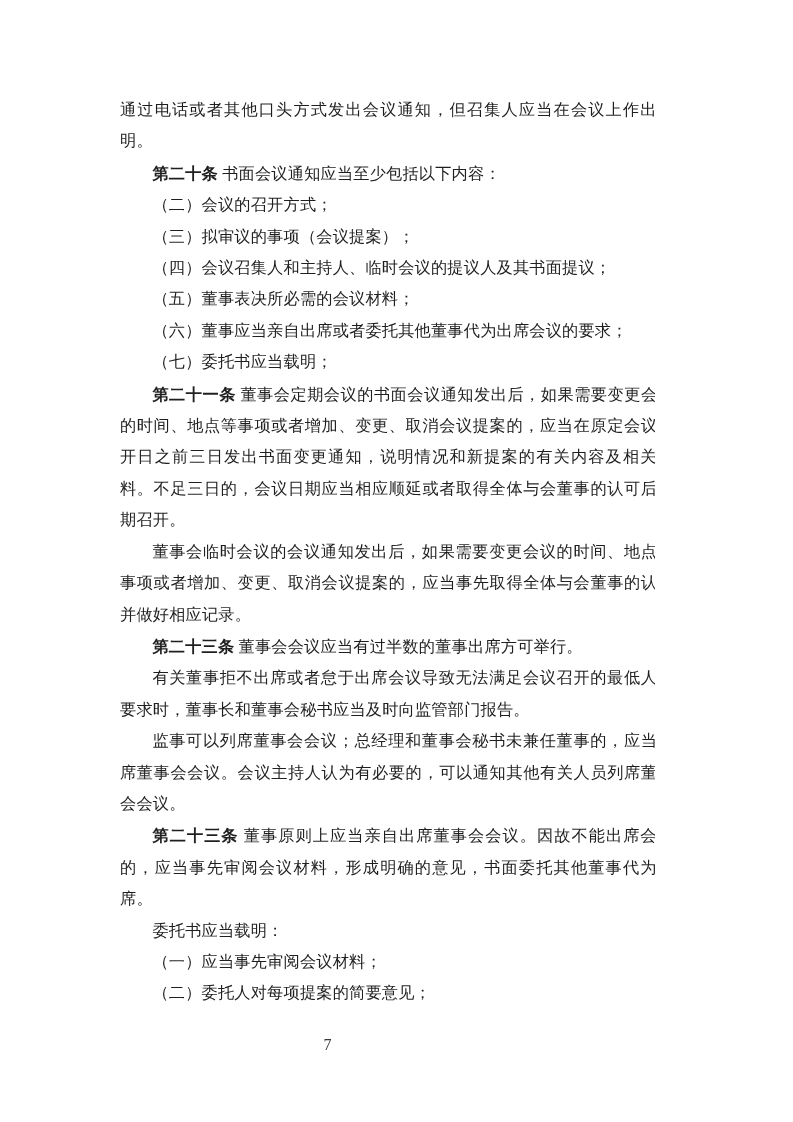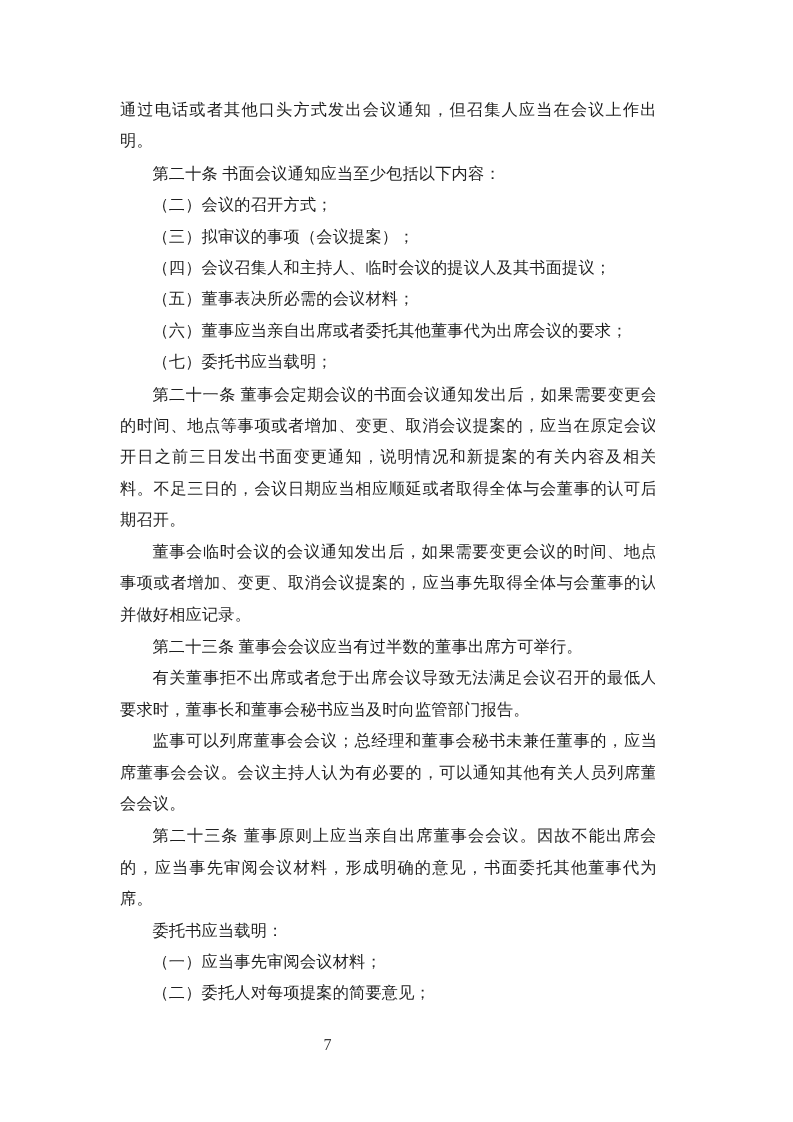--- a/index.html
+++ b/index.html
@@ -31,21 +31,21 @@
     letter-spacing: 0.2px;
     word-break: break-all;
   }
   .content p.indent {
     text-indent: 2em;
   }
   .content p.flush {
     text-indent: 0;
   }
   .term {
-    font-weight: 400;
+    font-weight: 700;
     font-family: "Liberation Sans", "DejaVu Sans", sans-serif;
     font-size: 16.2px;
   }
   .footer {
     position: absolute;
     top: 1036px;
     left: 0;
     width: 100%;
     text-align: center;
     font-size: 16px;

